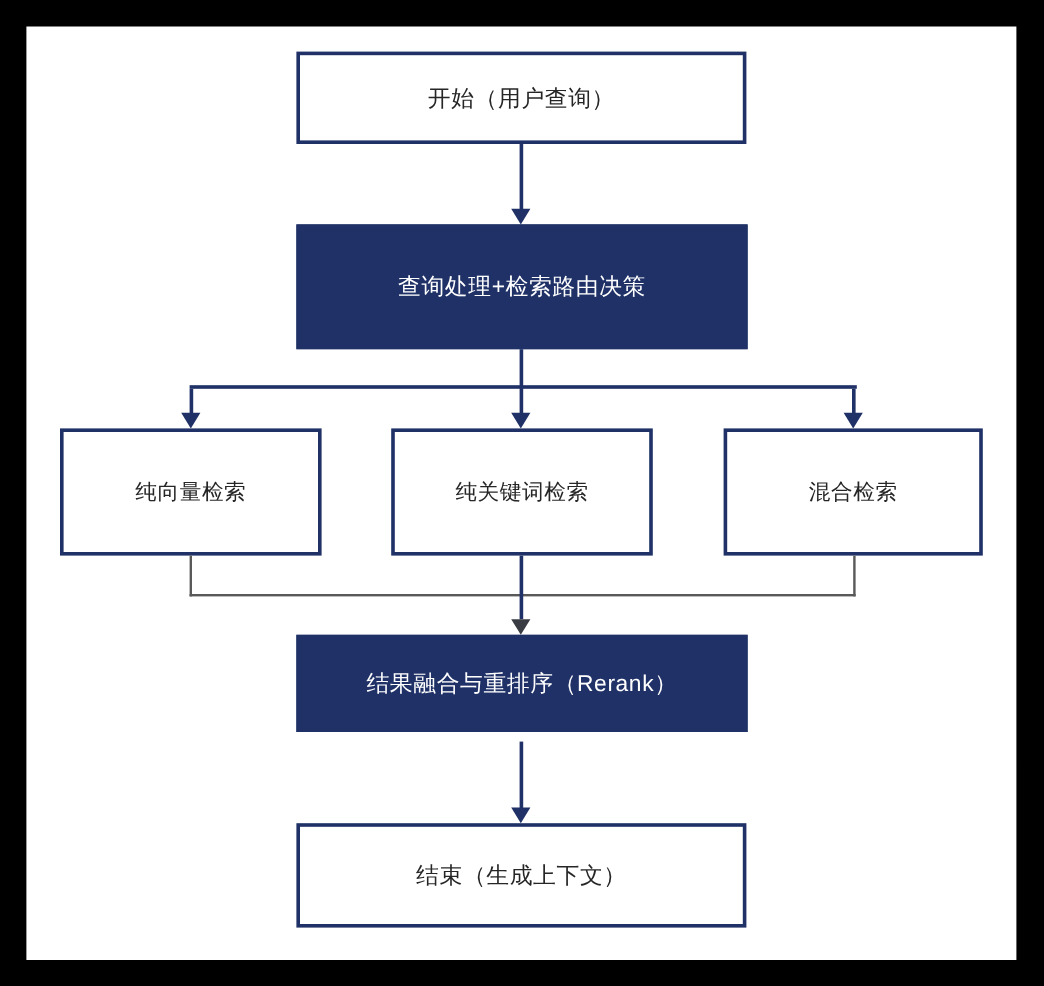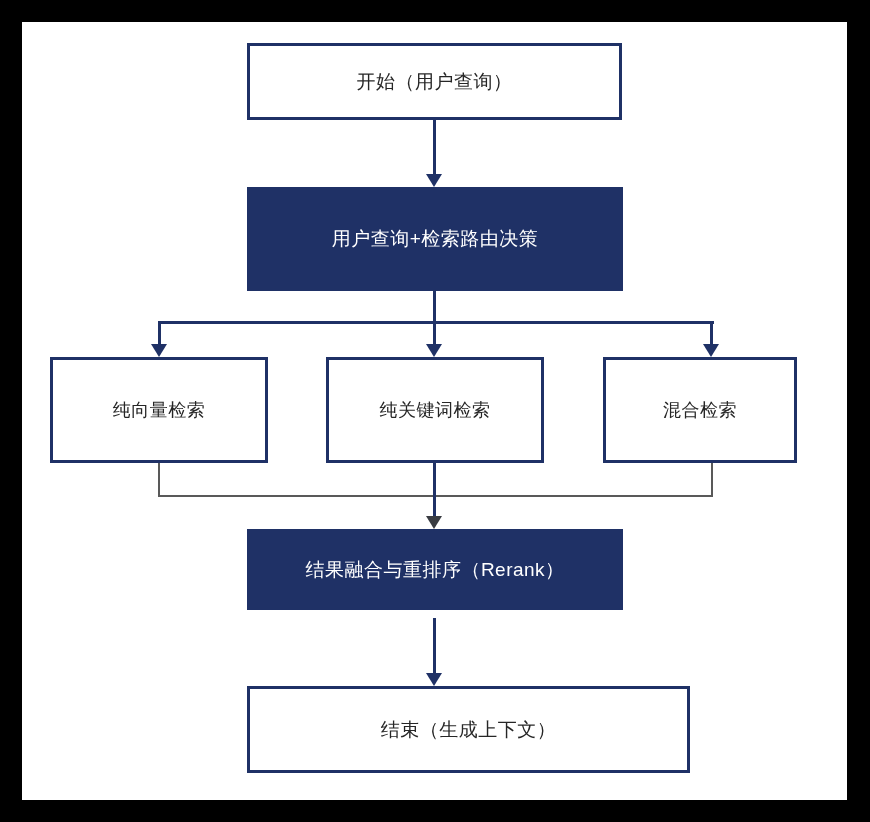--- a/index.html
+++ b/index.html
@@ -65,56 +65,56 @@
   <div class="canvas-frame"></div>
 
   <div class="node" style="left:247px;top:43px;width:375px;height:77px">
     <span>开始（用户查询）</span>
   </div>
 
   <div class="line" style="left:433px;top:119px;width:3px;height:56px"></div>
   <div class="ah" style="left:426px;top:174px"></div>
 
   <div class="node filled" style="left:247px;top:187px;width:376px;height:104px">
-    <span>用户查询+检索路由决策</span>
+    <span>查询处理+检索路由决策</span>
   </div>
 
   <div class="line" style="left:433px;top:291px;width:3px;height:33px"></div>
   <div class="line" style="left:158px;top:321px;width:556px;height:3px"></div>
 
   <div class="line" style="left:158px;top:324px;width:3px;height:21px"></div>
   <div class="ah" style="left:151px;top:344px"></div>
 
   <div class="line" style="left:433px;top:324px;width:3px;height:21px"></div>
   <div class="ah" style="left:426px;top:344px"></div>
 
   <div class="line" style="left:710px;top:324px;width:3px;height:21px"></div>
   <div class="ah" style="left:703px;top:344px"></div>
 
   <div class="node branch" style="left:326px;top:357px;width:218px;height:106px">
     <span>纯关键词检索</span>
   </div>
   <div class="node branch" style="left:50px;top:357px;width:218px;height:106px">
     <span>纯向量检索</span>
   </div>
-  <div class="node branch" style="left:603px;top:357px;width:194px;height:106px">
+  <div class="node branch" style="left:603px;top:357px;width:216px;height:106px">
     <span>混合检索</span>
   </div>
 
   <div class="line gray" style="left:158px;top:463px;width:2px;height:34px"></div>
   <div class="line gray" style="left:711px;top:463px;width:2px;height:34px"></div>
   <div class="line gray" style="left:158px;top:495px;width:555px;height:2px"></div>
 
   <div class="line" style="left:433px;top:463px;width:3px;height:53px"></div>
   <div class="ah dark" style="left:426px;top:516px"></div>
 
   <div class="node filled" style="left:247px;top:529px;width:376px;height:81px">
     <span>结果融合与重排序（Rerank）</span>
   </div>
 
   <div class="line" style="left:433px;top:618px;width:3px;height:56px"></div>
   <div class="ah" style="left:426px;top:673px"></div>
 
-  <div class="node" style="left:247px;top:686px;width:443px;height:87px">
+  <div class="node" style="left:247px;top:686px;width:375px;height:87px">
     <span>结束（生成上下文）</span>
   </div>
 
 </div>
 
 </body></html>

